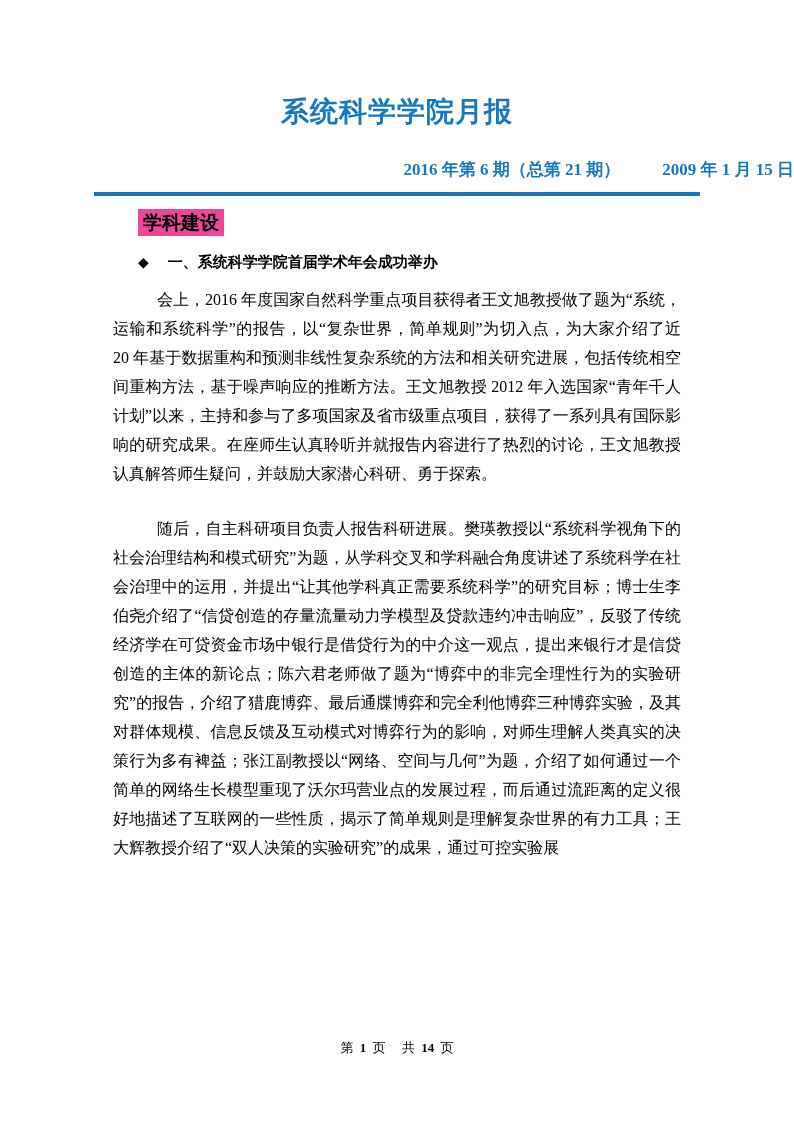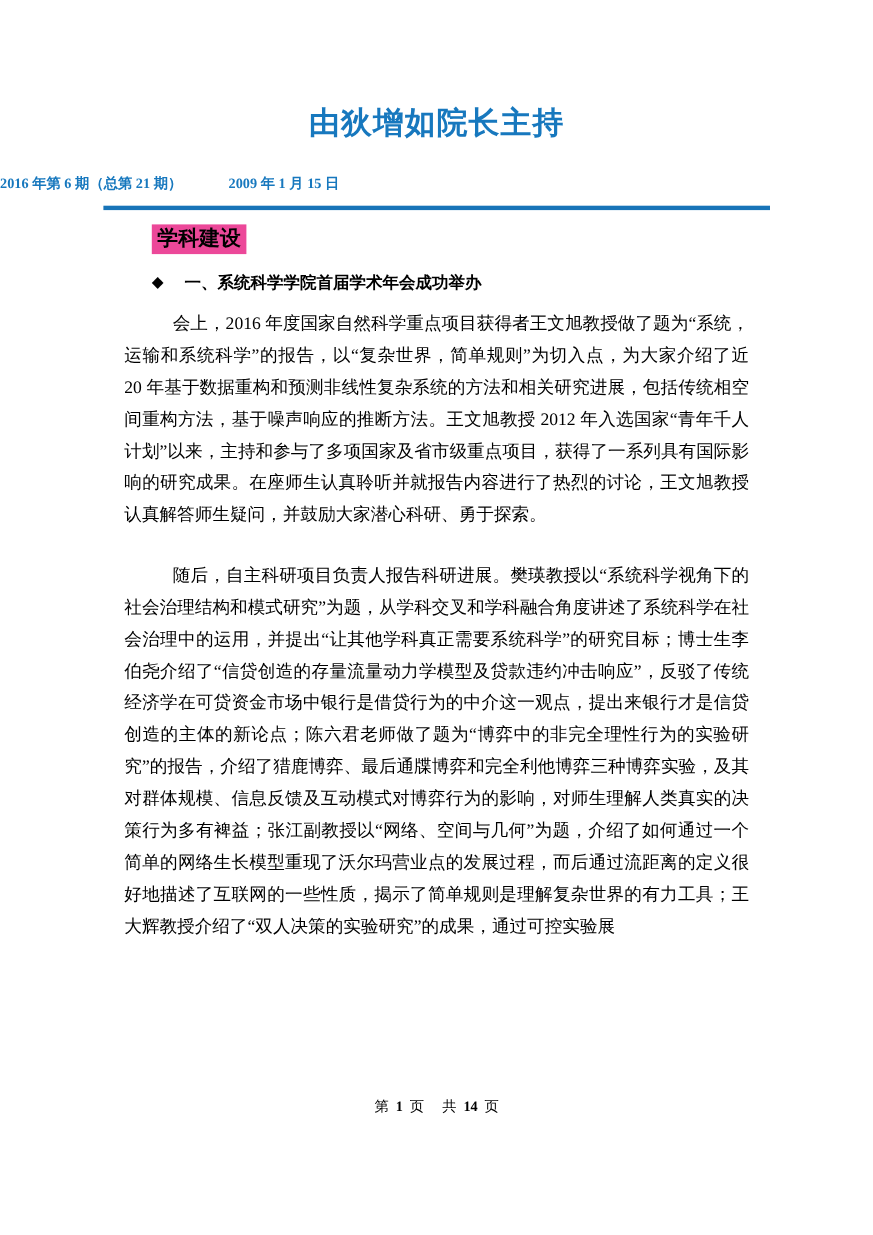--- a/index.html
+++ b/index.html
@@ -21,23 +21,23 @@
     margin-top: 93px;
     text-align: center;
     font-size: 28px;
     font-weight: bold;
     color: #1778BE;
     letter-spacing: 1px;
   }
   .doc-subtitle {
     margin-top: 27px;
     display: flex;
-    justify-content: flex-start;
+    justify-content: flex-end;
     gap: 42px;
-    font-size: 13px;
+    font-size: 17px;
     font-weight: bold;
     color: #1778BE;
   }
   .header-rule {
     width: 606px;
     height: 4px;
     margin: 11px auto 0 auto;
     background: #1874B8;
   }
   .section-badge-row {
@@ -71,42 +71,42 @@
     font-size: 16px;
     line-height: 29px;
     text-align: justify;
     text-indent: 44px;
   }
   .body-text p + p {
     margin-top: 26px;
   }
   .page-footer {
     position: absolute;
-    top: 997px;
+    top: 1039px;
     left: 0;
     width: 100%;
     text-align: center;
     font-size: 13px;
     color: #000000;
   }
   .page-footer .num {
     font-weight: bold;
     padding: 0 3px;
   }
   .page-footer .gap {
     display: inline-block;
     width: 10px;
   }
 </style>
 </head>
 <body>
 
 <div class="page">
 
-  <div class="doc-title">由狄增如院长主持</div>
+  <div class="doc-title">系统科学学院月报</div>
 
   <div class="doc-subtitle">
     <span>2016 年第 6 期（总第 21 期）</span>
     <span>2009 年 1 月 15 日</span>
   </div>
 
   <div class="header-rule"></div>
 
   <div class="section-badge-row">
     <span class="section-badge">学科建设</span>

